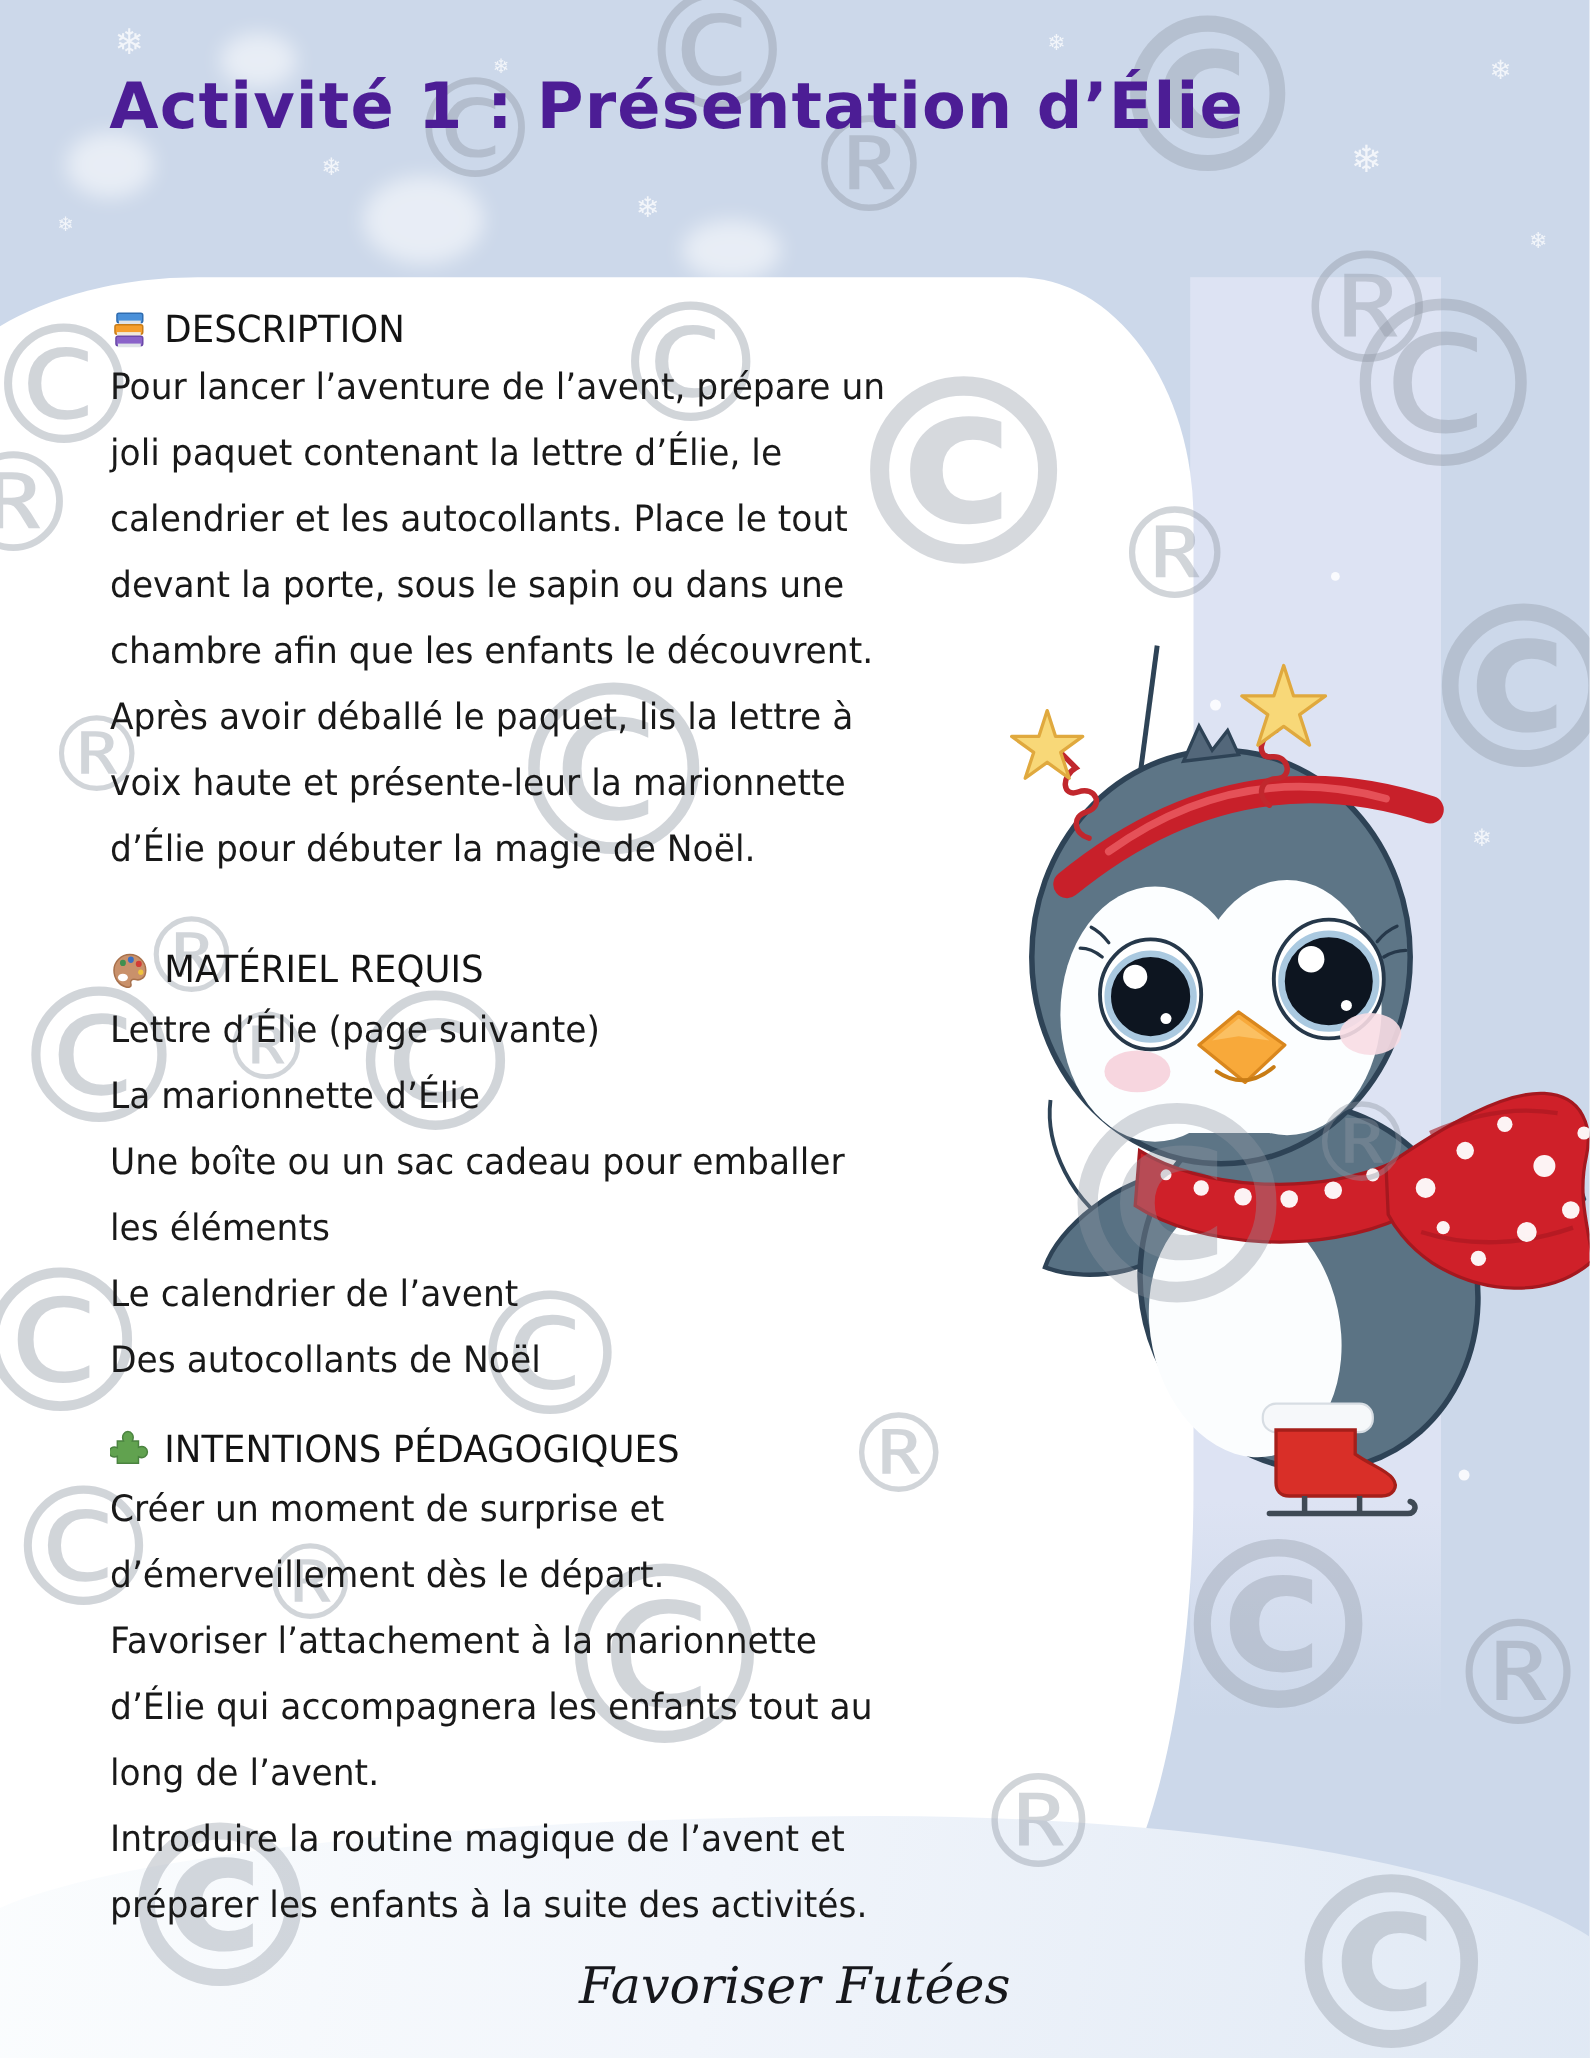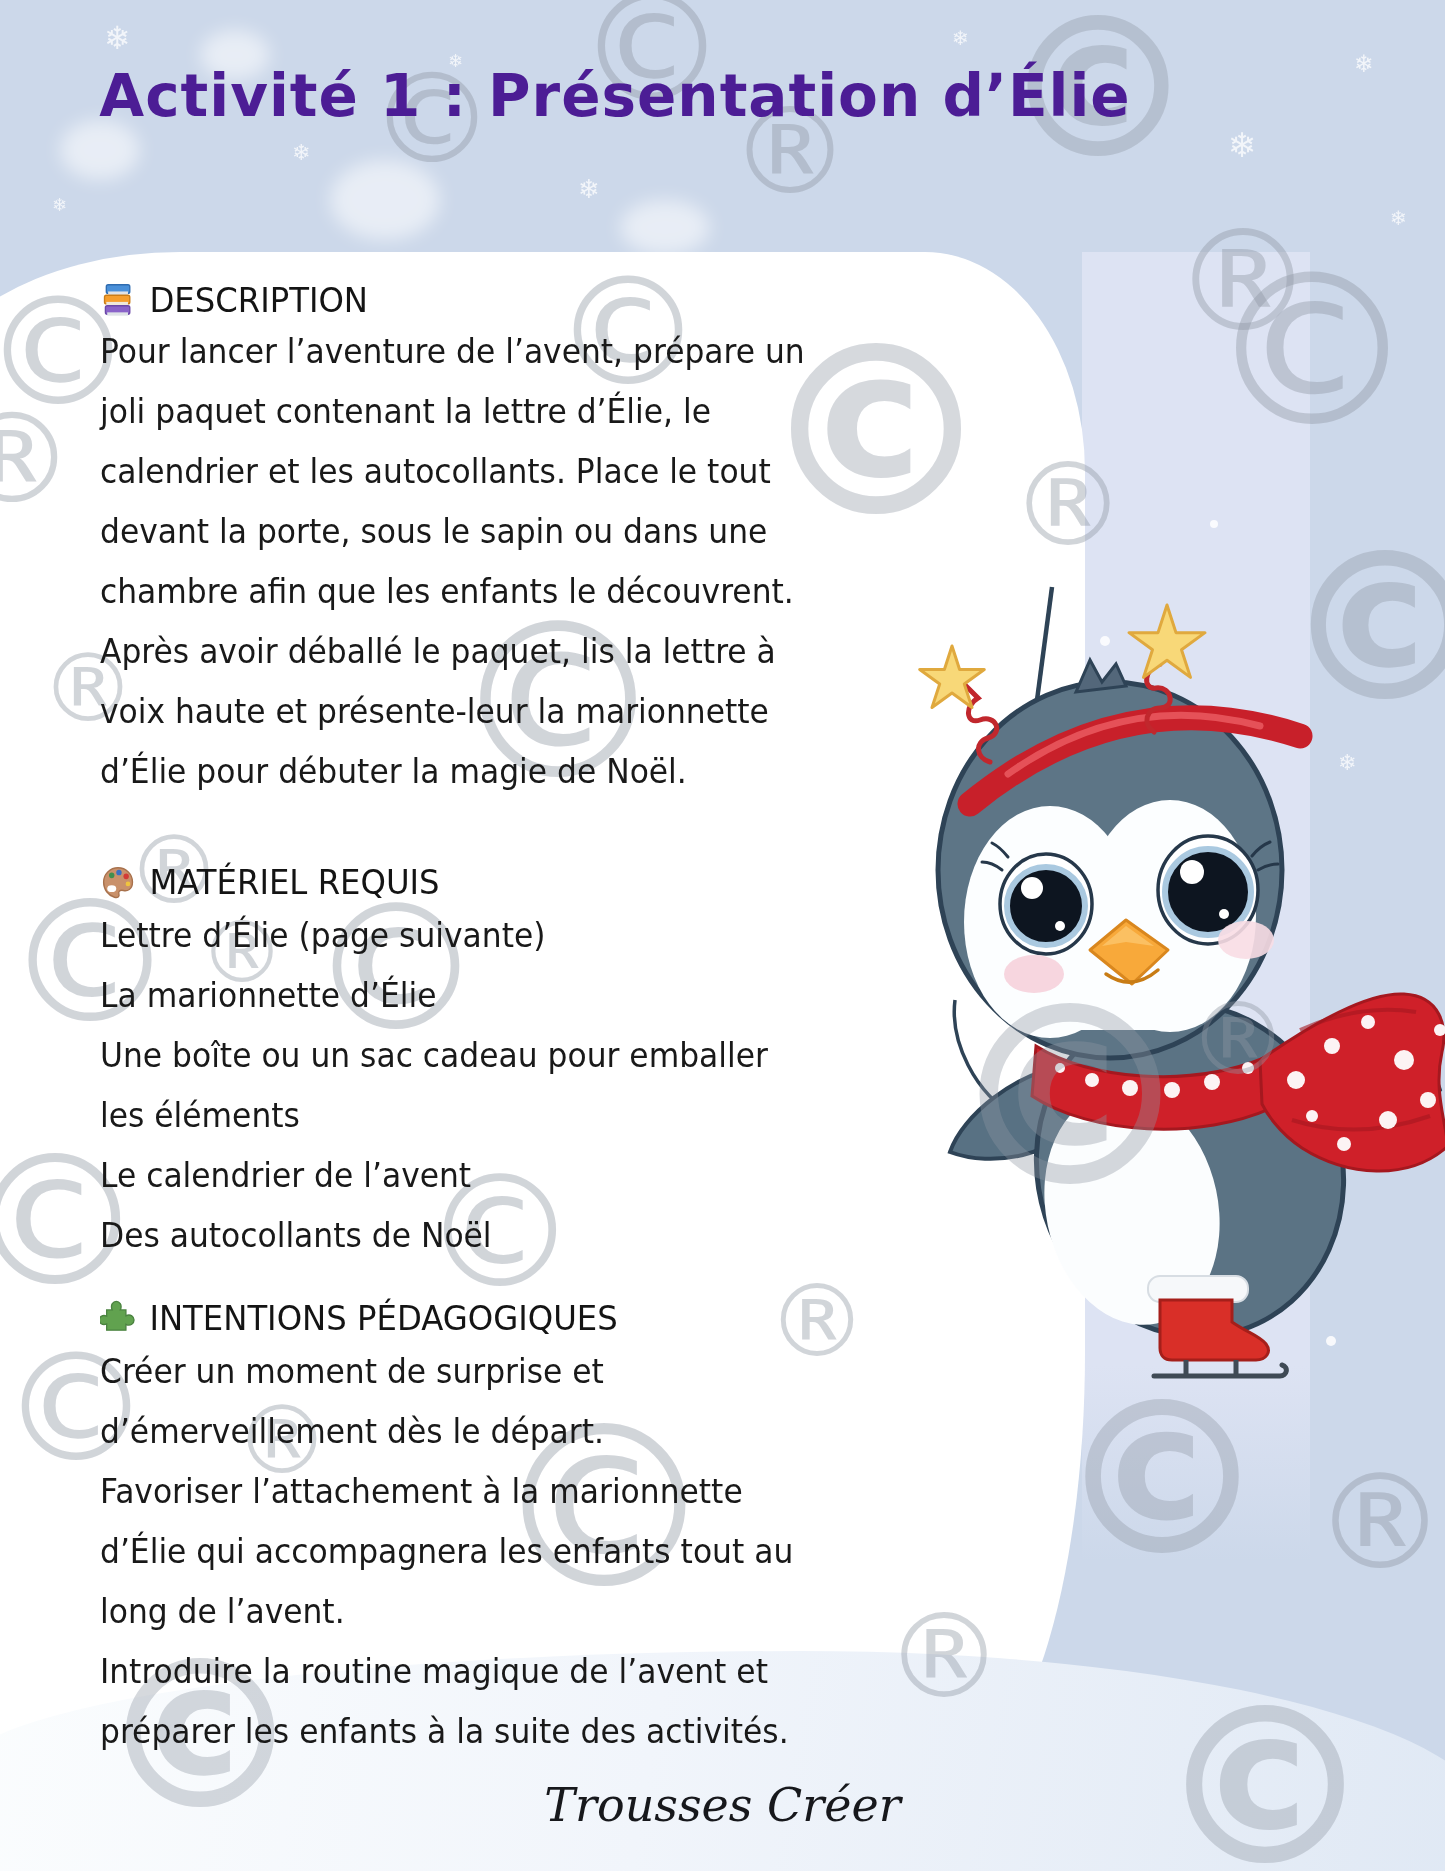--- a/index.html
+++ b/index.html
@@ -261,13 +261,13 @@
 <div class="wm" style="left:282px;top:1440px;font-size:95px">®</div>
 <div class="wm" style="left:76px;top:1408px;font-size:150px">©</div>
 <div class="wm" style="left:604px;top:1508px;font-size:225px">©</div>
 <div class="wm wm-b" style="left:200px;top:1736px;font-size:205px">©</div>
 <div class="wm" style="left:944px;top:1656px;font-size:118px">®</div>
 <div class="wm wm-b" style="left:1162px;top:1480px;font-size:212px">©</div>
 <div class="wm" style="left:1380px;top:1522px;font-size:132px">®</div>
 <div class="wm wm-b" style="left:1265px;top:1788px;font-size:218px">©</div>
 <div class="wm" style="left:817px;top:1322px;font-size:100px">®</div>
 
-<div class="sig">Trousses Créer</div>
+<div class="sig">Favoriser Futées</div>
 
 </body></html>

